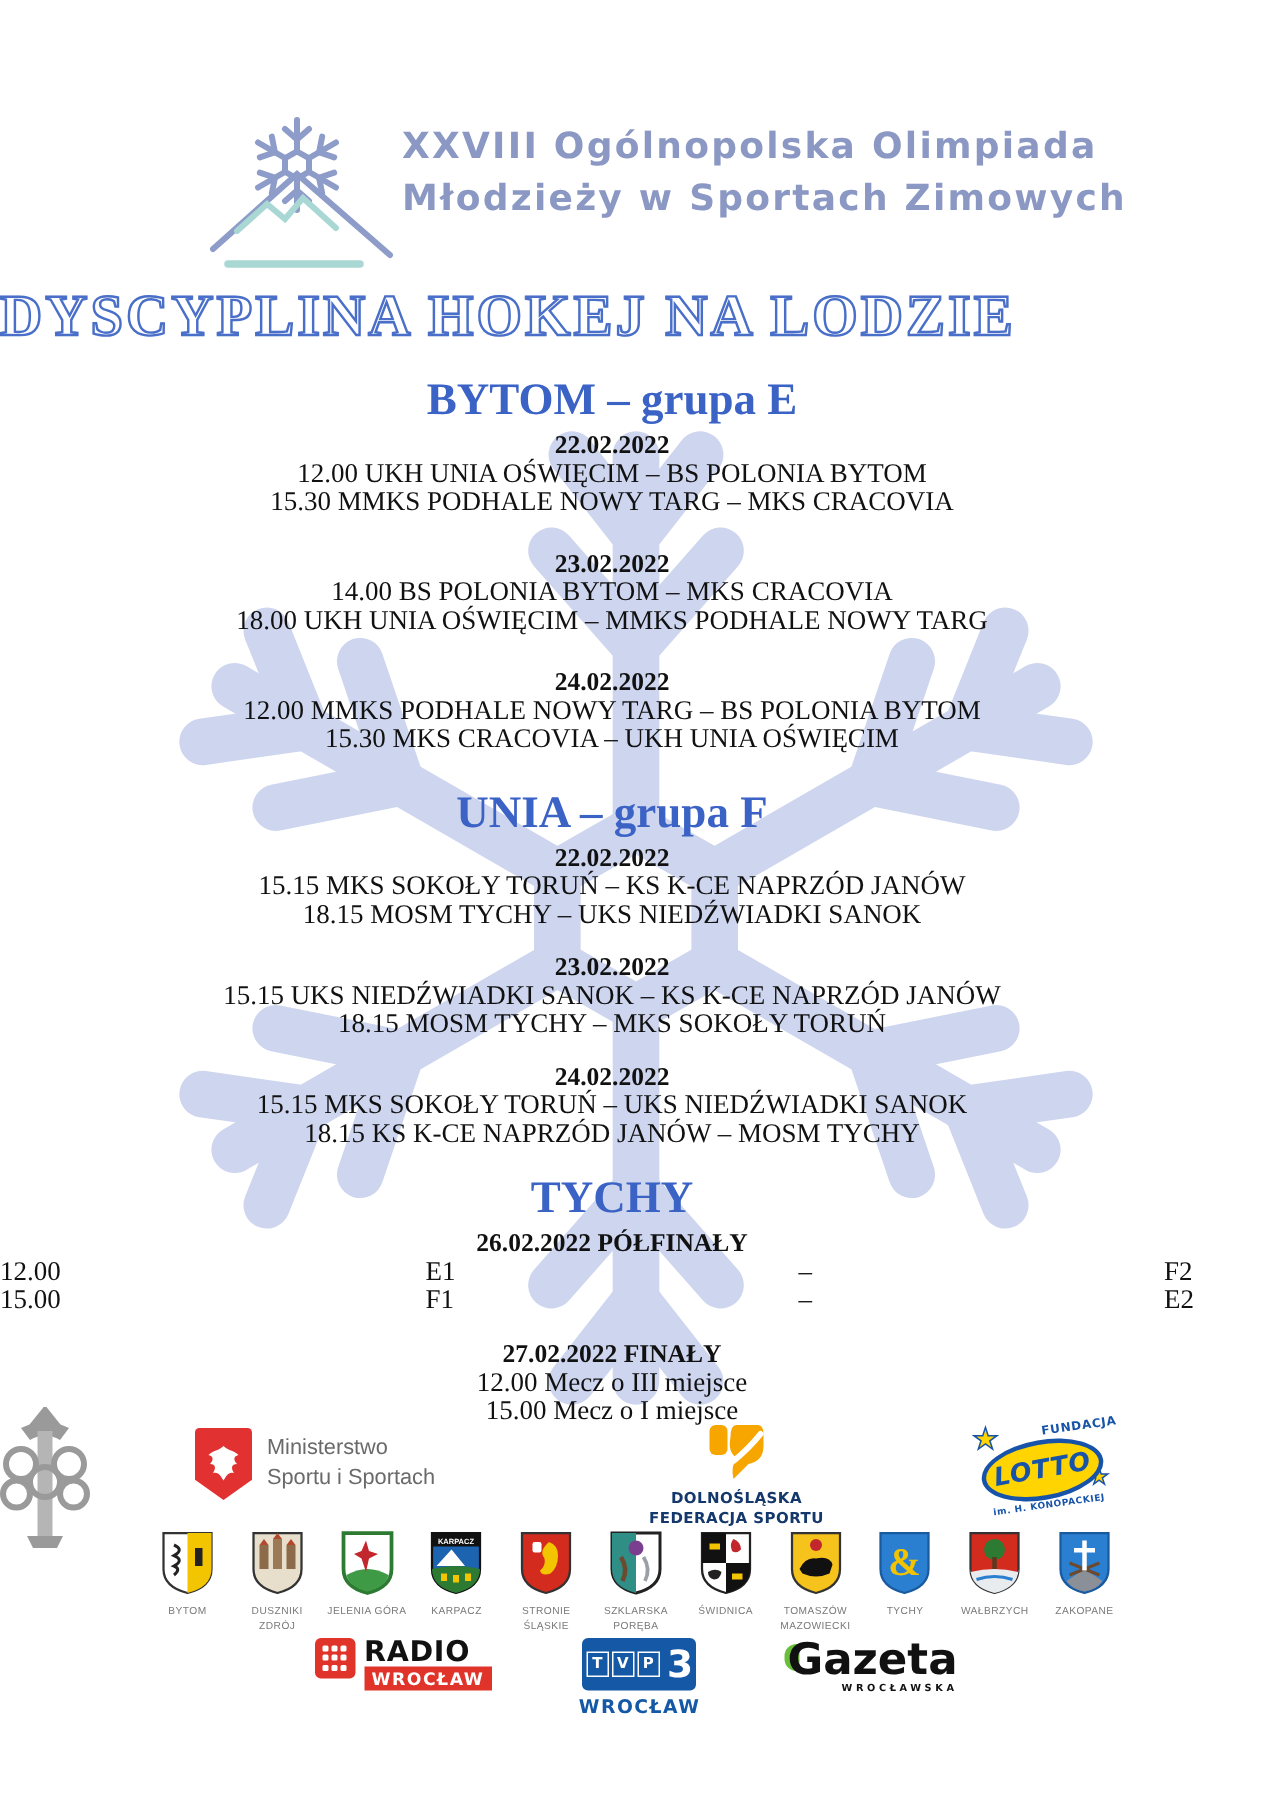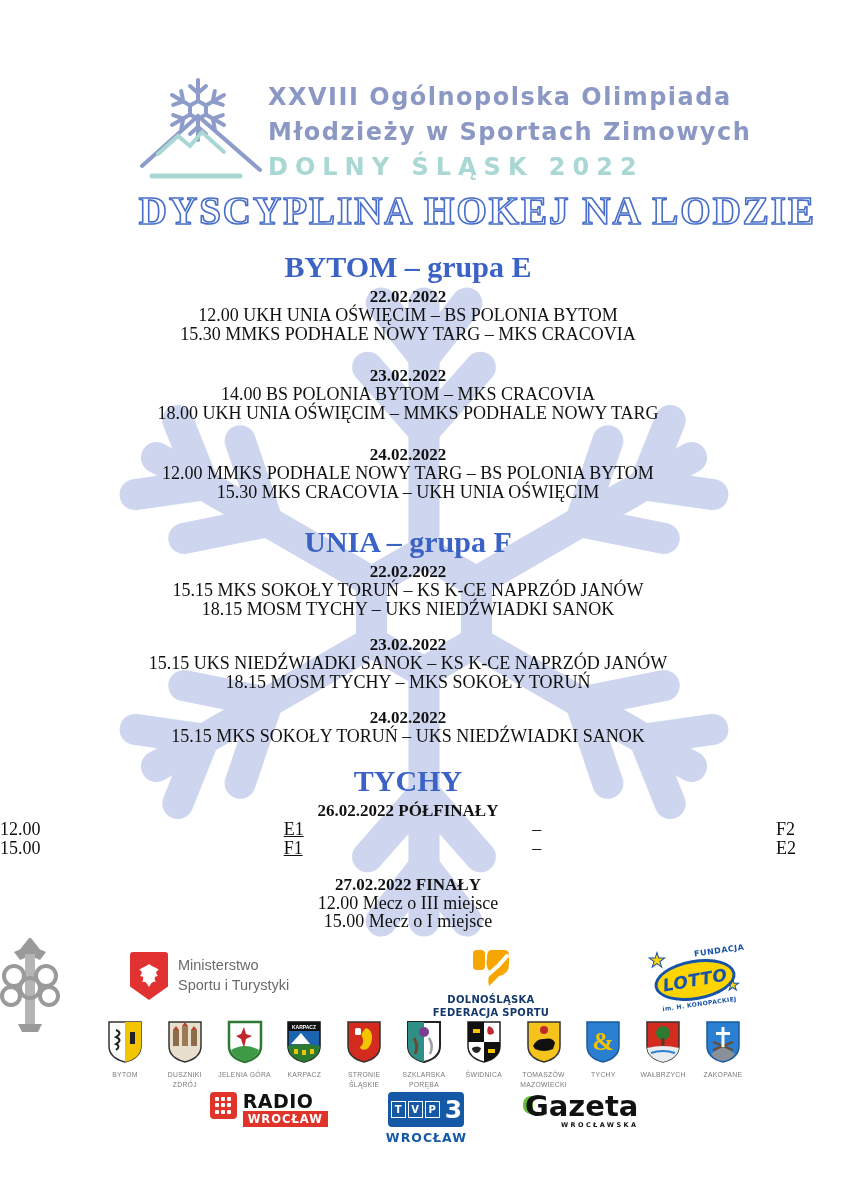--- a/index.html
+++ b/index.html
@@ -9,38 +9,38 @@
   .wm{z-index:0;}
   .content{z-index:1;}
 
   
   .brand-logo{position:absolute;left:130px;top:72px;}
   .brand-text{position:absolute;left:268px;top:80px;line-height:35px;
               font-family:"DejaVu Sans",sans-serif;font-weight:bold;}
   .brand-line{font-size:24px;letter-spacing:1.5px;color:#8b98c4;white-space:nowrap;}
   .brand-sub{font-size:24px;letter-spacing:7px;color:#a9d7d4;white-space:nowrap;}
 
-  .discipline{position:absolute;left:0;right:0;top:188px;margin:0;text-align:right;
+  .discipline{position:absolute;left:0;right:0;top:188px;margin:0;text-align:left;
               font-family:"Liberation Serif",serif;font-weight:bold;font-size:39px;
               letter-spacing:2px;color:#ffffff;-webkit-text-stroke:1.6px #4a6fc8;
               text-shadow:0 0 1px #4a6fc8;}
 
   
   .schedule{position:absolute;left:0;right:0;top:250px;text-align:center;}
   .group-h{font-size:30px;font-weight:bold;color:#3b62c5;margin:0 0 4px;}
   .date{font-size:17px;font-weight:bold;line-height:18px;}
   .match{font-size:18px;line-height:18.5px;white-space:nowrap;}
   .day{margin-bottom:24px;}
   .gF .day{margin-bottom:18px;}
   .gF .group-h{margin-top:14px;}
   .finals-h{margin-top:12px;}
   .frow{display:flex;justify-content:space-between;font-size:18px;line-height:19px;}
   .frow span{display:inline-block;text-align:left;}
   .f-time{width:95px;}
-  .f-a{width:60px;text-decoration:underline;}
+  .f-a{width:60px;}
   .f-dash{width:55px;}
   .f-b{width:40px;}
   .final-title{margin-top:18px;}
 
   
   .sponsors{position:absolute;left:0;top:938px;width:848px;height:84px;}
   .sp{position:absolute;display:flex;align-items:center;gap:10px;}
   .ministry{left:106px;top:14px;margin-left:24px;}
   .shield-red{width:38px;height:48px;background:#e23131;border-radius:3px;
       clip-path:polygon(0 0,100% 0,100% 72%,50% 100%,0 72%);display:flex;align-items:center;justify-content:center;}
@@ -178,21 +178,20 @@
         </g>
       </g>
       <g stroke="#a9d7d4" stroke-width="4" stroke-linecap="round" fill="none">
         <path d="M28,82 L48,64 L60,74 L72,60 L94,80"></path>
         <path d="M22,104 L110,104" stroke-width="5"></path>
       </g>
     </svg>
     <div class="brand-text">
       <div class="brand-line">XXVIII Ogólnopolska Olimpiada</div>
       <div class="brand-line">Młodzieży w Sportach Zimowych</div>
-      <div class="brand-sub">DOLNY ŚLĄSK 2022</div>
     </div>
 
     <h1 class="discipline">DYSCYPLINA HOKEJ NA LODZIE</h1>
 
     <div class="schedule">
 
       <div class="gE">
         <h2 class="group-h">BYTOM – grupa E</h2>
         <div class="day">
           <div class="date">22.02.2022</div>
@@ -219,20 +218,21 @@
           <div class="match">18.15 MOSM TYCHY – UKS NIEDŹWIADKI SANOK</div>
         </div>
         <div class="day">
           <div class="date">23.02.2022</div>
           <div class="match">15.15 UKS NIEDŹWIADKI SANOK – KS K-CE NAPRZÓD JANÓW</div>
           <div class="match">18.15 MOSM TYCHY – MKS SOKOŁY TORUŃ</div>
         </div>
         <div class="day">
           <div class="date">24.02.2022</div>
           <div class="match">15.15 MKS SOKOŁY TORUŃ – UKS NIEDŹWIADKI SANOK</div>
+          <div class="match">18.15 KS K-CE NAPRZÓD JANÓW – MOSM TYCHY</div>
         </div>
       </div>
 
       <div class="finals">
         <h2 class="group-h finals-h">TYCHY</h2>
         <div class="date">26.02.2022 PÓŁFINAŁY</div>
         <div class="frow">
           <span class="f-time">12.00</span>
           <span class="f-a">E1</span>
           <span class="f-dash">–</span>
@@ -253,21 +253,21 @@
     <div class="sponsors">
 
       <div class="sp ministry">
         <div class="shield-red">
           <svg width="26" height="30" viewBox="0 0 26 30">
             <path d="M13,3 C10,6 6,6 3,9 C7,10 6,13 4,15 C8,15 8,18 6,21 C10,20 11,23 13,26 C15,23 16,20 20,21 C18,18 18,15 22,15 C20,13 19,10 23,9 C20,6 16,6 13,3 Z" fill="#ffffff"></path>
           </svg>
         </div>
         <div class="ministry-text">
           <div>Ministerstwo</div>
-          <div>Sportu i Turystyki</div>
+          <div>Sportu i Sportach</div>
         </div>
       </div>
 
 
       <div class="sp dfs">
         <svg width="44" height="44" viewBox="0 0 44 44">
           <rect x="4" y="4" width="12" height="20" rx="4" fill="#f7a600"></rect>
           <path d="M22,4 h14 q4,0 4,6 v8 q0,10 -10,12 l-10,10 q-2,-8 2,-14 q-6,-4 -4,-14 q0,-8 4,-8 z" fill="#f7a600"></path>
           <path d="M20,28 Q30,20 38,10" stroke="#ffffff" stroke-width="4" fill="none" stroke-linecap="round"></path>
         </svg>

